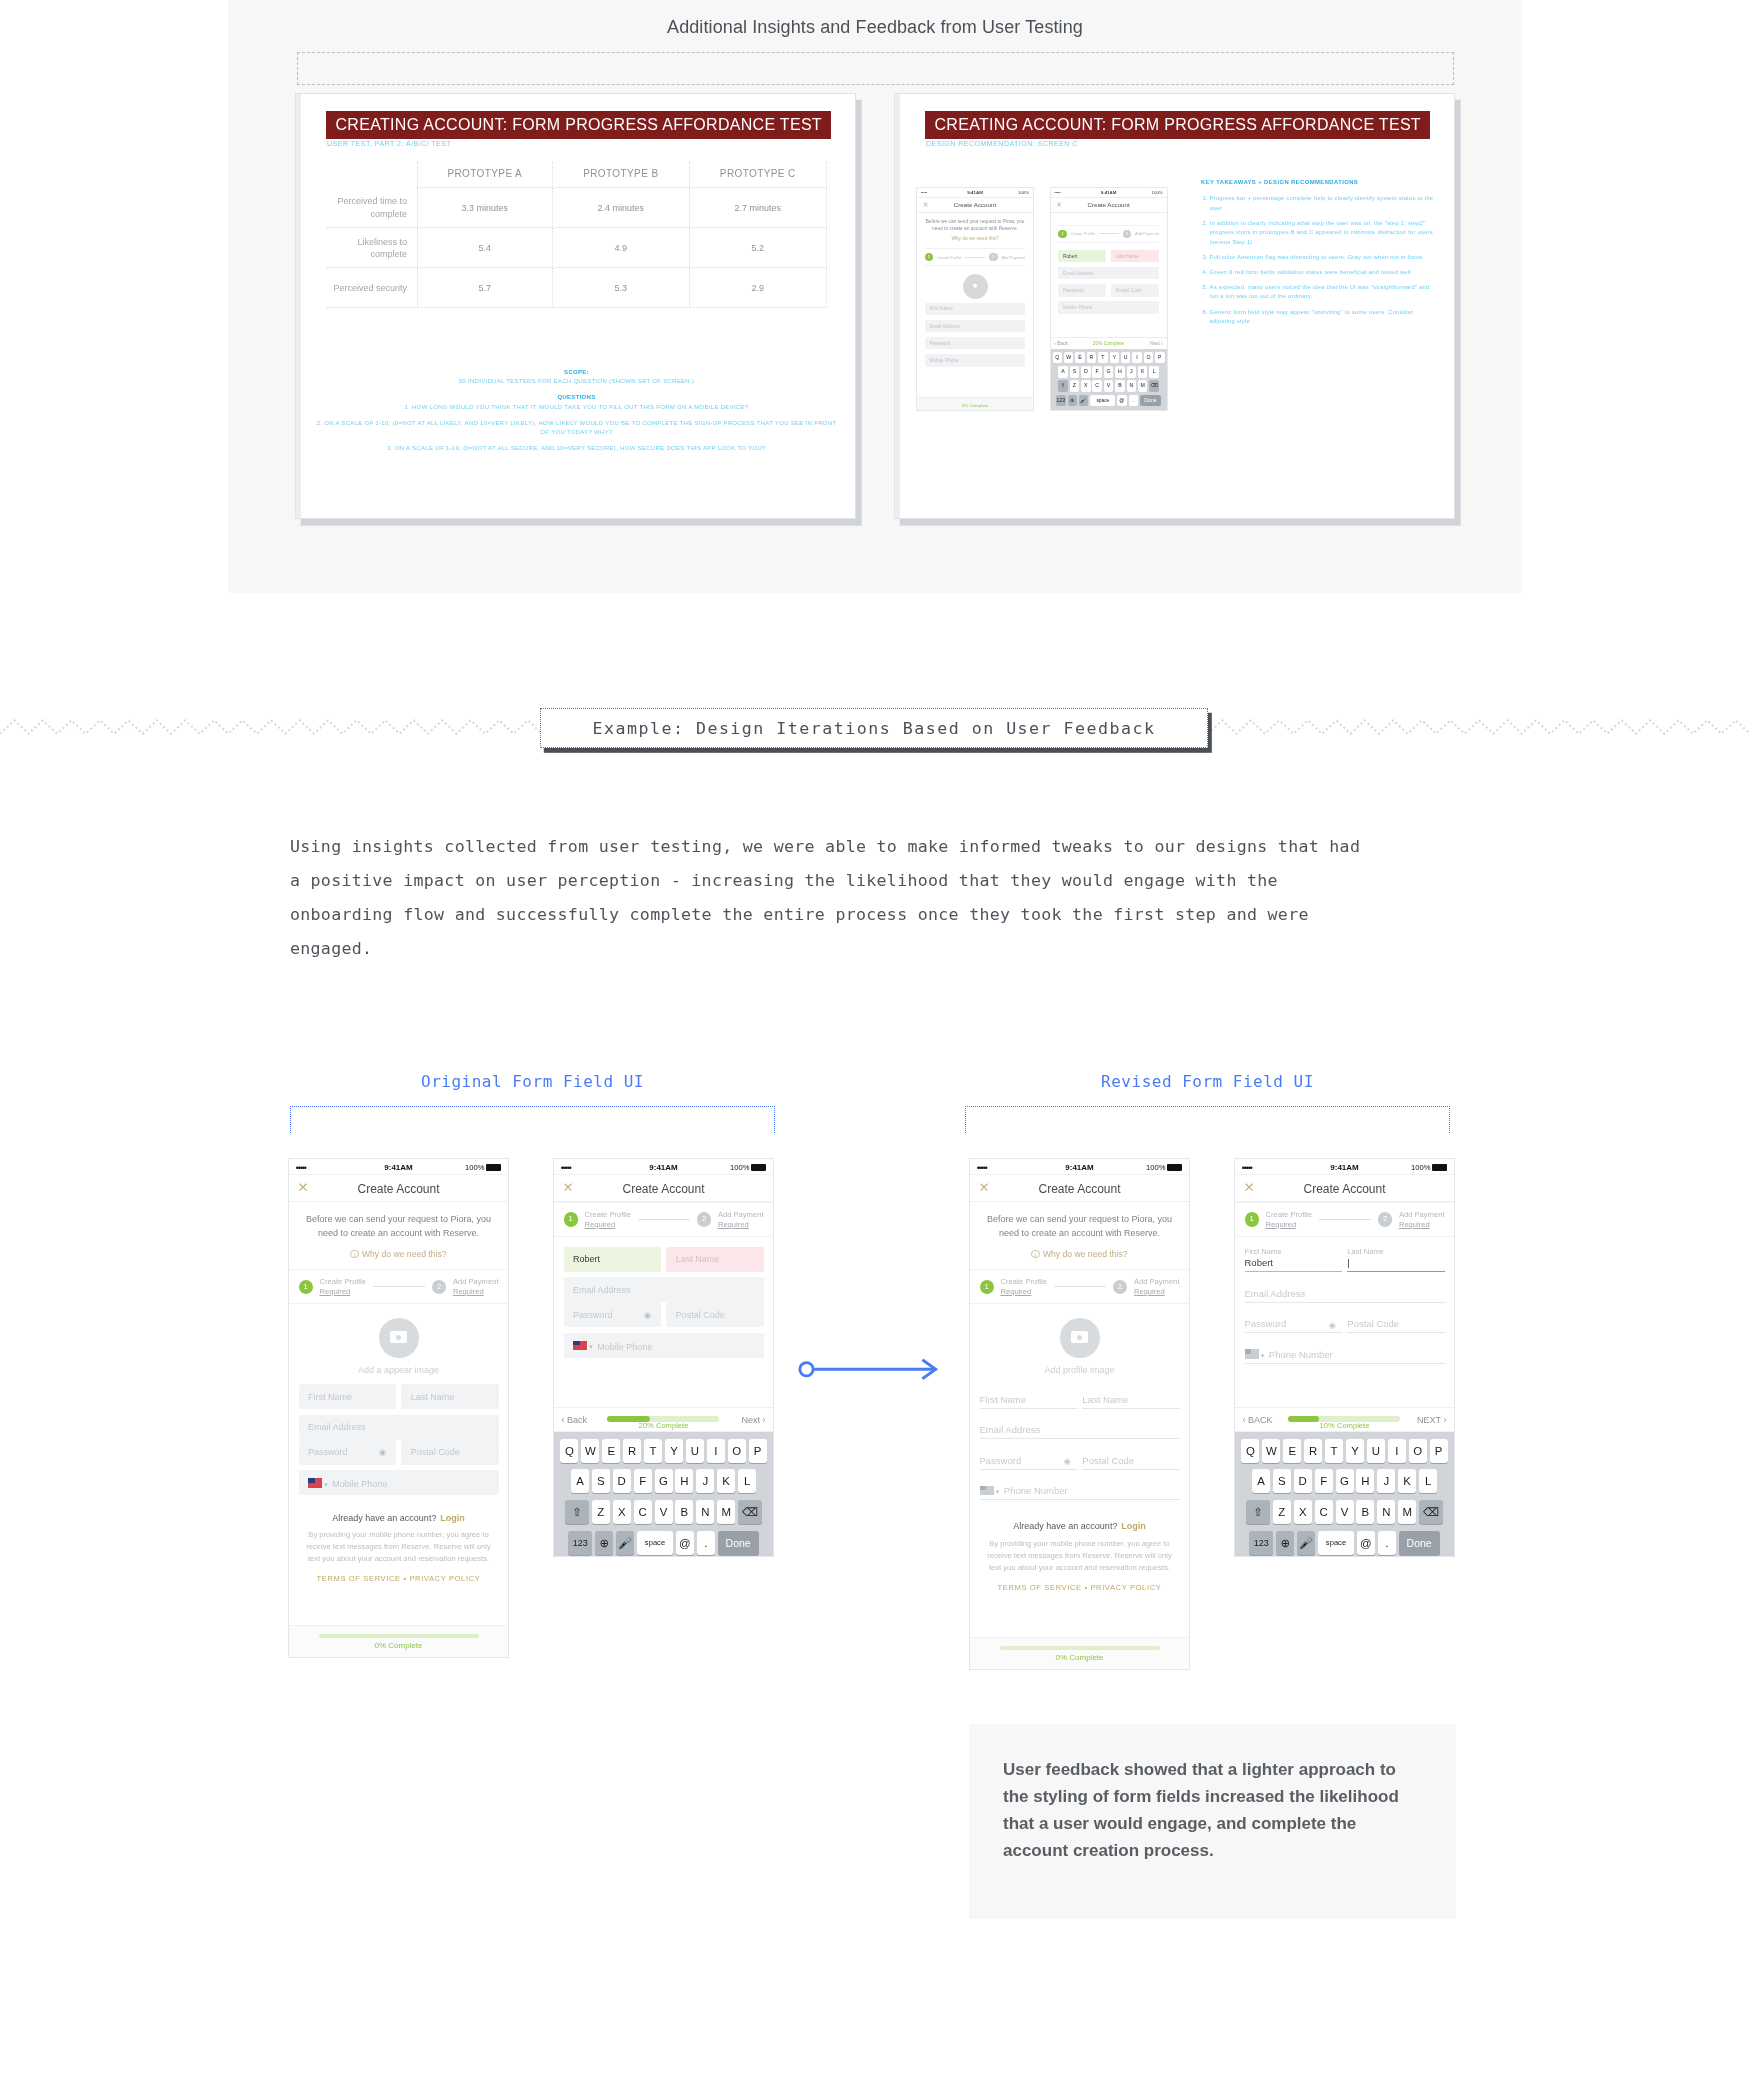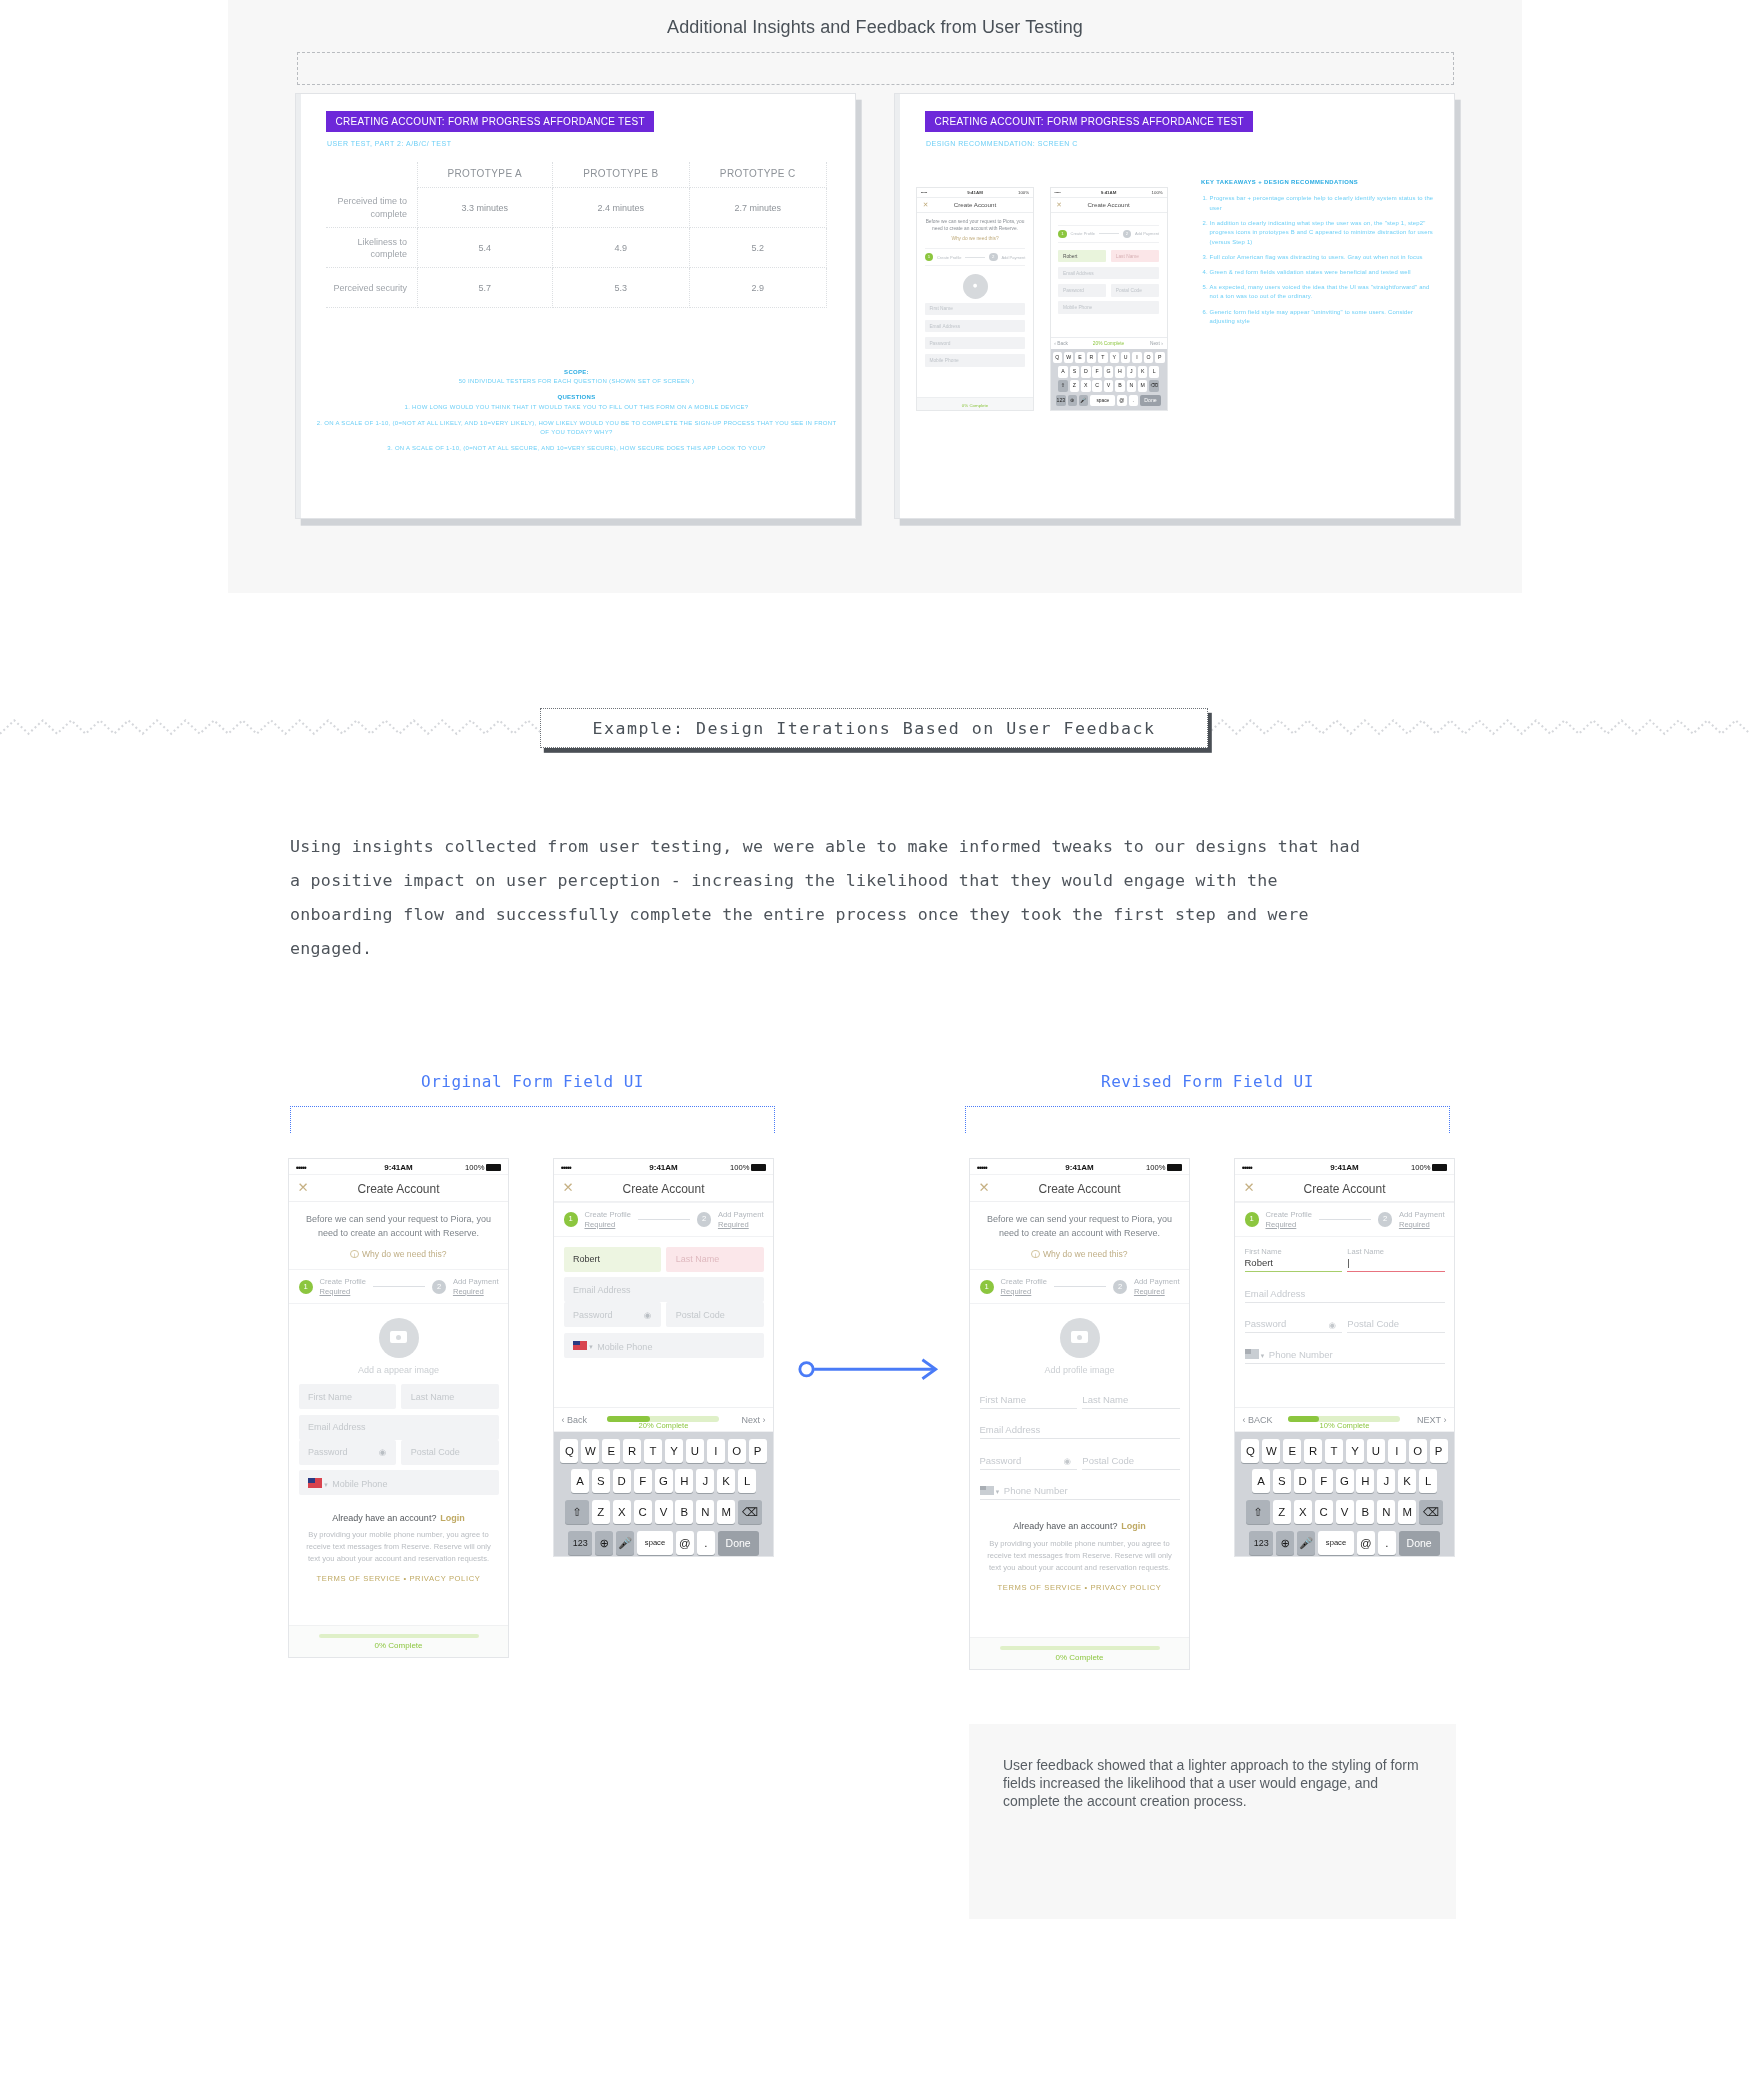--- a/index.html
+++ b/index.html
@@ -37,22 +37,22 @@
   }
   .slide-a { left: 67px;  width: 561px; height: 426px; }
   .slide-b { left: 666px; width: 561px; height: 426px; }
   .slide-card .lbar {
     position: absolute; left: 0; top: 0; width: 4.8px; height: 100%;
     background: #eceef0;
   }
 
   .sl-head {
     position: absolute; left: 30px; top: 17px;
-    background: #6d28d9; color: #ffffff;
-    font-size: 10px; letter-spacing: 0.3px;
+    background: #7f1d1d; color: #ffffff;
+    font-size: 16px; letter-spacing: 0.3px;
     padding: 4.8px 9.5px 5.7px 9.5px;
     white-space: nowrap;
   }
   .sl-sub {
     position: absolute; left: 31px; top: 46px;
     color: #6dcff6; font-size: 7px; letter-spacing: 0.5px;
   }
 
   
   .ptable {
@@ -299,21 +299,21 @@
   .kb .key.space { width: 36px; font-size: 7.6px; }
   .kb .key.done { width: 41px; background: #9aa0a7; color: #fff; font-size: 10.5px; }
   .kb .key.wide { width: 24px; }
 
   
   .caption {
     position: absolute; left: 969px; top: 1724px;
     width: 487px; height: 195px; background: #f7f7f7;
   }
   .caption p {
-    padding: 32px 36px 0 34px; font-size: 14px; line-height: 18px; color: #585e64;
+    padding: 32px 36px 0 34px; font-size: 17px; line-height: 27px; color: #585e64; font-weight: bold;
   }
 </style>
 </head>
 <body>
 
 <div class="page">
 
   <div class="top-section">
     <div class="top-title">Additional Insights and Feedback from User Testing</div>
     <div class="top-dashed"></div>

